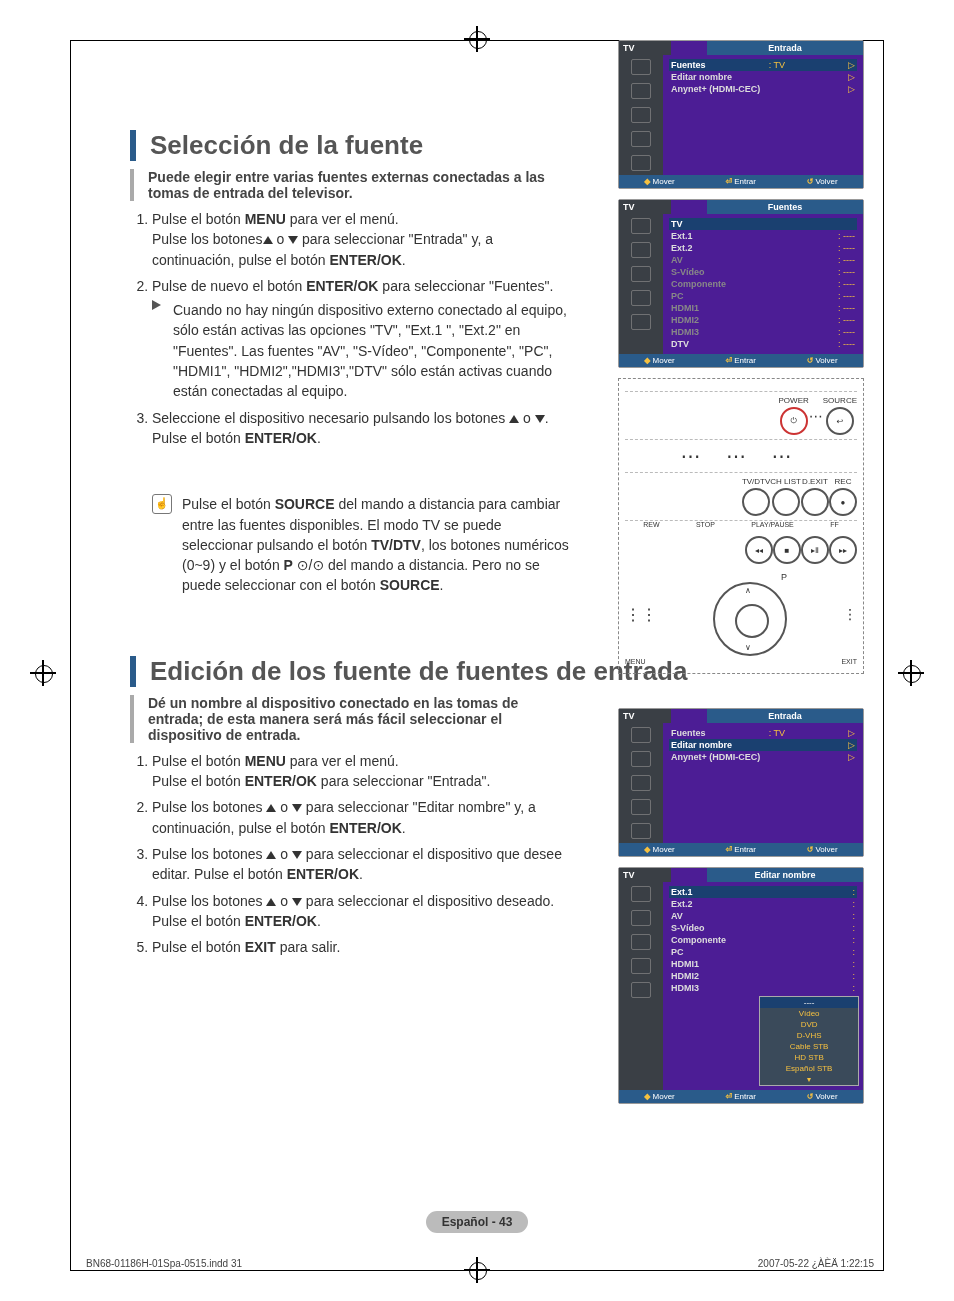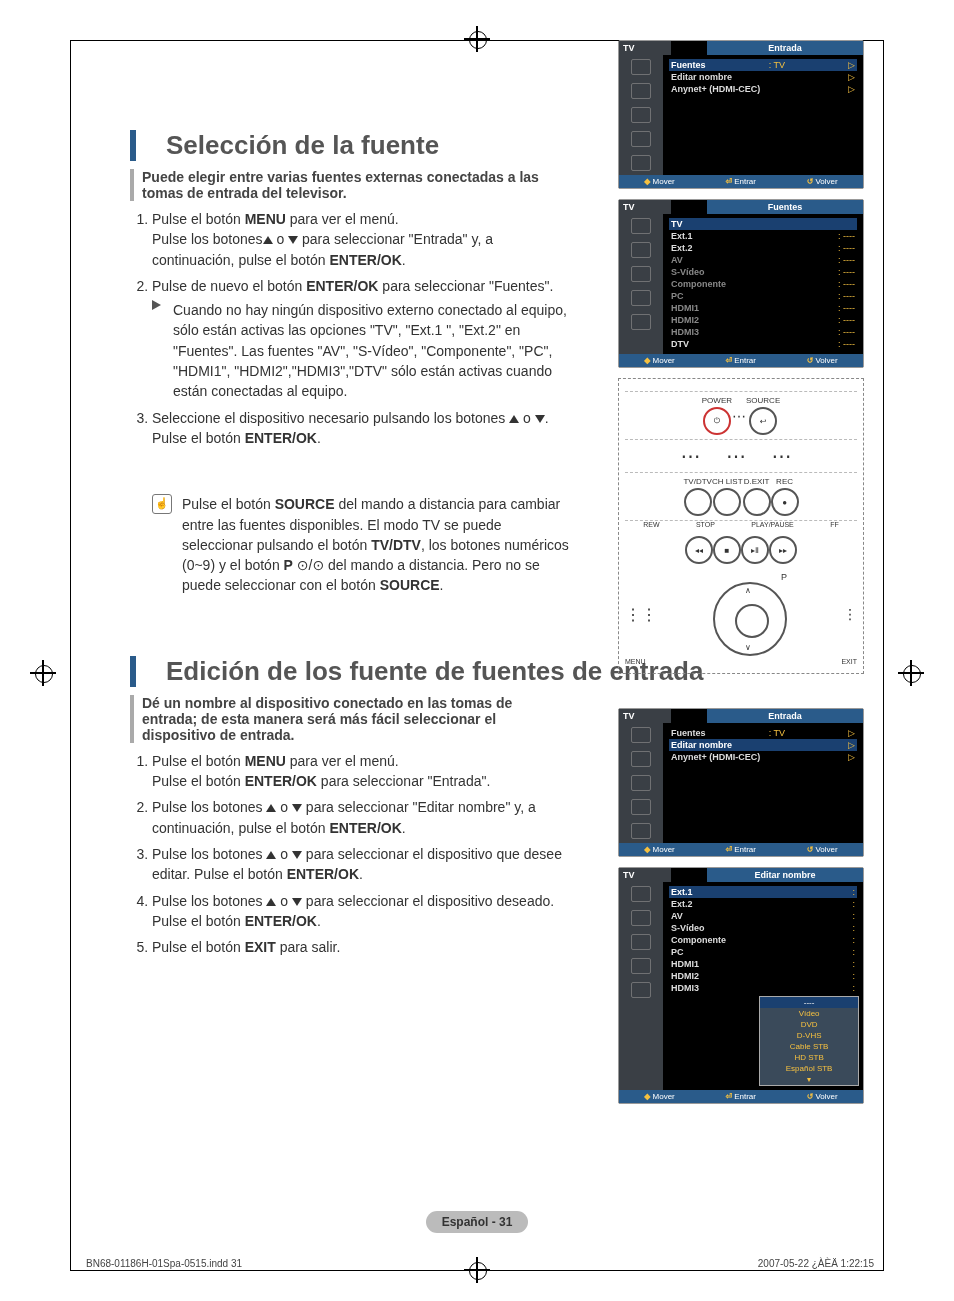--- a/index.html
+++ b/index.html
@@ -5,52 +5,52 @@
 body { margin:0; padding:0; background:#fff; font-family:Arial,Helvetica,sans-serif; color:#333; }
 .page { width:954px; height:1301px; position:relative; box-sizing:border-box; padding:40px 70px 30px 70px; }
 .crop-h { position:absolute; left:70px; right:70px; height:1px; background:#000; }
 .crop-v { position:absolute; top:40px; bottom:30px; width:1px; background:#000; }
 .reg { position:absolute; width:26px; height:26px; }
 .reg::before,.reg::after{content:"";position:absolute;background:#000;}
 .reg::before{left:12px;top:0;width:2px;height:26px;}
 .reg::after{top:12px;left:0;height:2px;width:26px;}
 .reg .c{position:absolute;left:5px;top:5px;width:16px;height:16px;border:1px solid #000;border-radius:50%;}
 .content { position:relative; padding:80px 20px 0 60px; }
-.section-title { font-size:26px; font-weight:bold; color:#555; border-left:6px solid #2a5b8a; padding-left:30px; margin:10px 0 8px 0; }
-.intro { border-left:4px solid #aaa; padding-left:8px; margin:0 0 8px 0; font-weight:bold; font-size:14px; color:#444; max-width:420px; }
+.section-title { font-size:26px; font-weight:bold; color:#555; border-left:6px solid #2a5b8a; padding-left:14px; margin:10px 0 8px 0; }
+.intro { border-left:4px solid #aaa; padding-left:14px; margin:0 0 8px 0; font-weight:bold; font-size:14px; color:#444; max-width:420px; }
 .steps { padding:0; margin:0 0 0 22px; font-size:14px; color:#333; max-width:420px; }
 .steps li { margin-bottom:6px; line-height:1.45; }
 .steps li b { font-weight:bold; }
 .note-row { display:flex; gap:10px; margin-left:22px; max-width:420px; font-size:14px; line-height:1.45; }
 .note-ico { flex:0 0 18px; height:18px; border:1px solid #777; border-radius:3px; font-size:11px; text-align:center; line-height:16px; color:#777; }
 .arrow-ico { display:inline-block; width:0;height:0;border-top:5px solid transparent;border-bottom:5px solid transparent;border-left:9px solid #555;margin-right:6px;vertical-align:middle; }
 .tri-up{display:inline-block;width:0;height:0;border-left:5px solid transparent;border-right:5px solid transparent;border-bottom:8px solid #333;}
 .tri-dn{display:inline-block;width:0;height:0;border-left:5px solid transparent;border-right:5px solid transparent;border-top:8px solid #333;}
 .tv-col { position:absolute; right:20px; width:246px; }
-.tvbox { background:#000000; border:1px solid #999; border-radius:2px; font-size:9px; color:#ddd; margin-bottom:10px; }
+.tvbox { background:#4c1d95; border:1px solid #999; border-radius:2px; font-size:9px; color:#ddd; margin-bottom:10px; }
 .tvbox .hdr { display:flex; }
 .tvbox .hdr .l { width:44px; background:#3a3f45; color:#fff; font-size:9px; font-weight:bold; padding:2px 4px; }
 .tvbox .hdr .r { flex:1; background:#2a5b8a; color:#fff; text-align:center; font-weight:bold; padding:2px 0;margin-left:36px; }
 .tvbox .body { display:flex; }
 .tvbox .sb { width:44px; background:#3a3f45; display:flex; flex-direction:column; align-items:center; padding:4px 0; gap:8px; }
 .tvbox .sb .ic{width:18px;height:14px;border:1px solid #888;border-radius:2px;opacity:.7}
 .tvbox .mn { flex:1; padding:4px 6px; }
 .tvbox .row{display:flex;justify-content:space-between;padding:1px 2px;}
 .tvbox .row.sel{background:#1a4070;color:#fff;}
 .tvbox .row .k{font-weight:bold;}
 .tvbox .row.dim .k{color:#888}
 .tvbox .row .v{color:#f5c040;}
 .tvbox .row .arr{color:#f5c040;}
 .tvbox .ftr{display:flex;justify-content:space-around;background:#2a5b8a;color:#fff;font-size:8px;padding:2px 0;}
 .tvbox .ftr span b{color:#f5c040;margin-right:2px;}
 .dd{position:relative;margin-top:2px;margin-left:48%;width:52%;background:#3a4a5a;border:1px solid #aaa;}
 .dd .it{color:#f5c040;font-size:8px;padding:1px 4px;text-align:center}
 .dd .it.sel{background:#1a4070;color:#fff}
 .remote { border:1px dashed #888; padding:8px 6px; font-size:8px; }
-.remote .rrow{display:flex;justify-content:center;align-items:center;margin:4px 0;border-top:1px dashed #bbb;border-bottom:1px dashed #bbb;padding:4px 0}
+.remote .rrow{display:flex;justify-content:flex-end;align-items:center;margin:4px 0;border-top:1px dashed #bbb;border-bottom:1px dashed #bbb;padding:4px 0}
 .remote .rbl{display:flex;flex-direction:column;align-items:center;gap:2px}
 .remote .cbtn{width:24px;height:24px;border:2px solid #555;border-radius:50%;display:flex;align-items:center;justify-content:center}
 .remote .pwr .cbtn{border-color:#c33}
 .remote .nav{position:relative;width:70px;height:70px;border:2px solid #555;border-radius:50%;margin:0 auto}
 .remote .nav .inner{position:absolute;left:20px;top:20px;width:30px;height:30px;border:2px solid #555;border-radius:50%}
 .footer { position:absolute; left:0; right:0; bottom:68px; text-align:center; }
 .pgn{display:inline-block;background:#bbb;border-radius:14px;padding:4px 16px;font-size:12px;font-weight:bold;color:#333}
 .file-info{position:absolute;left:86px;right:80px;bottom:32px;display:flex;justify-content:space-between;font-size:10px;color:#444}
 .sec2{margin-top:60px}
 </style>
@@ -402,19 +402,19 @@
             <span><b>◆</b><span>Mover</span></span>
             <span><b>⏎</b><span>Entrar</span></span>
             <span><b>↺</b><span>Volver</span></span>
           </div>
       </div>
     </div>
 
   </div>
 
   <div class="footer">
-    <span class="pgn">Español - 31</span>
+    <span class="pgn">Español - 43</span>
   </div>
   <div class="file-info">
     <span>BN68-01186H-01Spa-0515.indd   31</span>
     <span>2007-05-22   ¿ÀÈÄ 1:22:15</span>
   </div>
 </div>
 
 </body></html>

